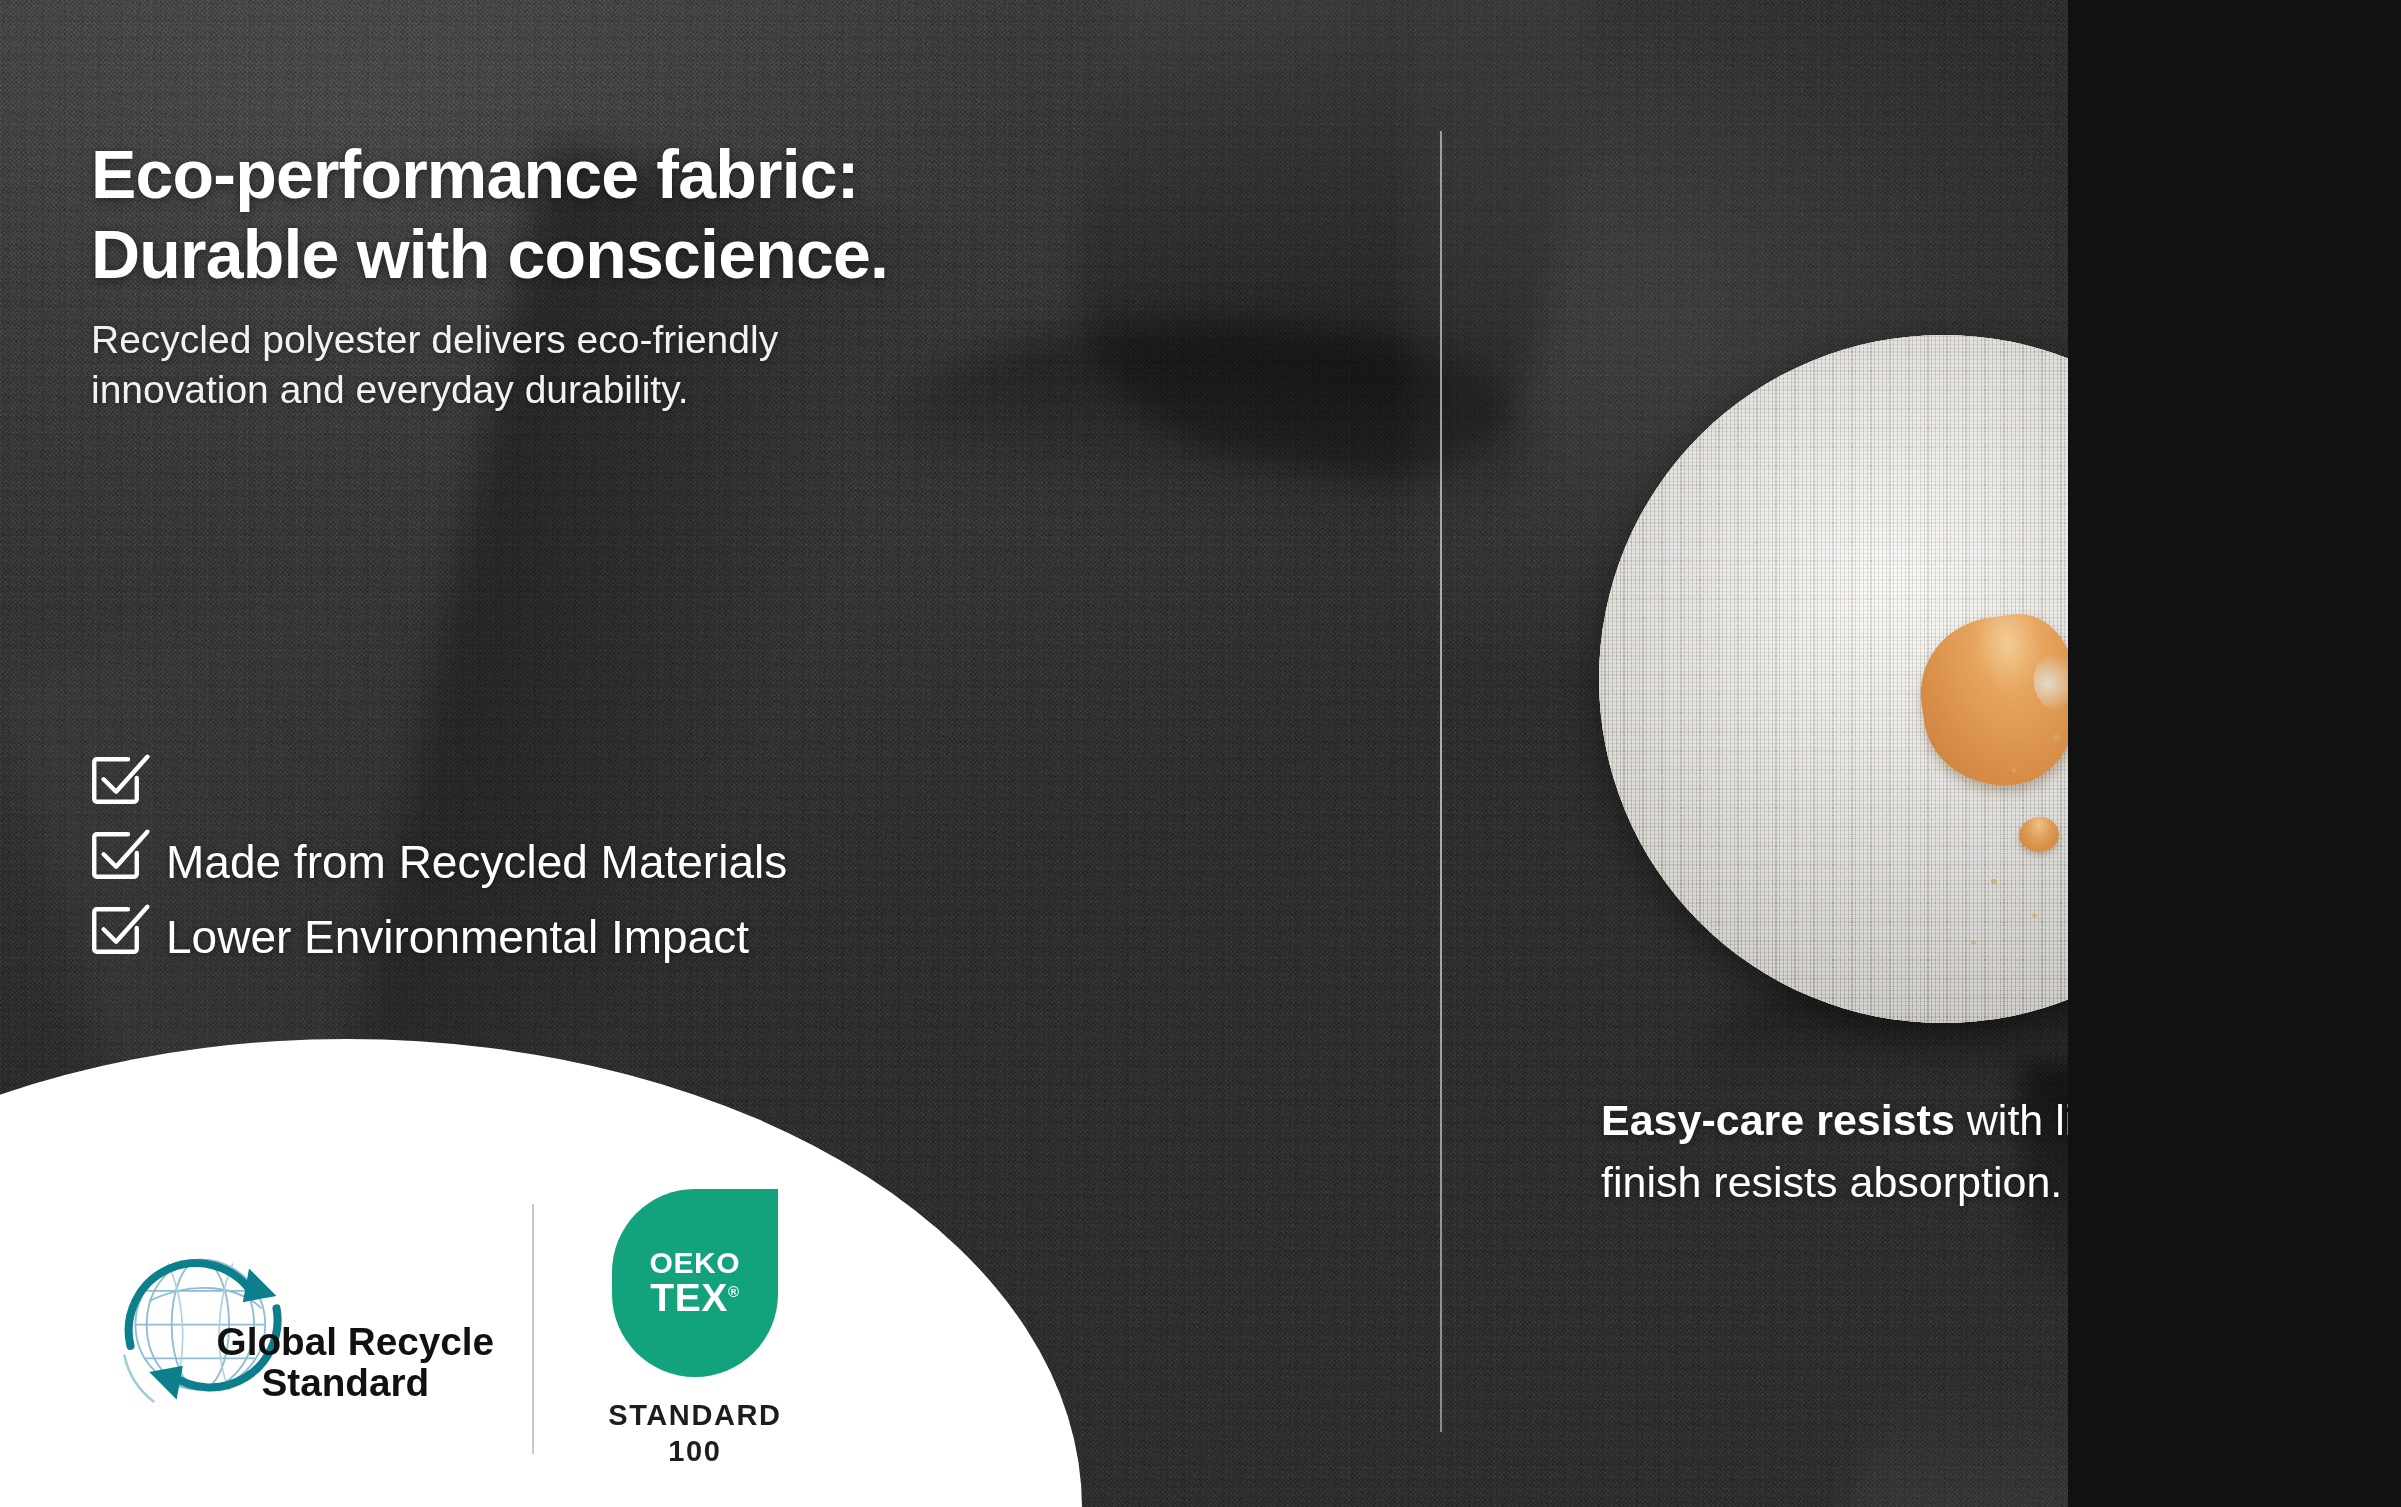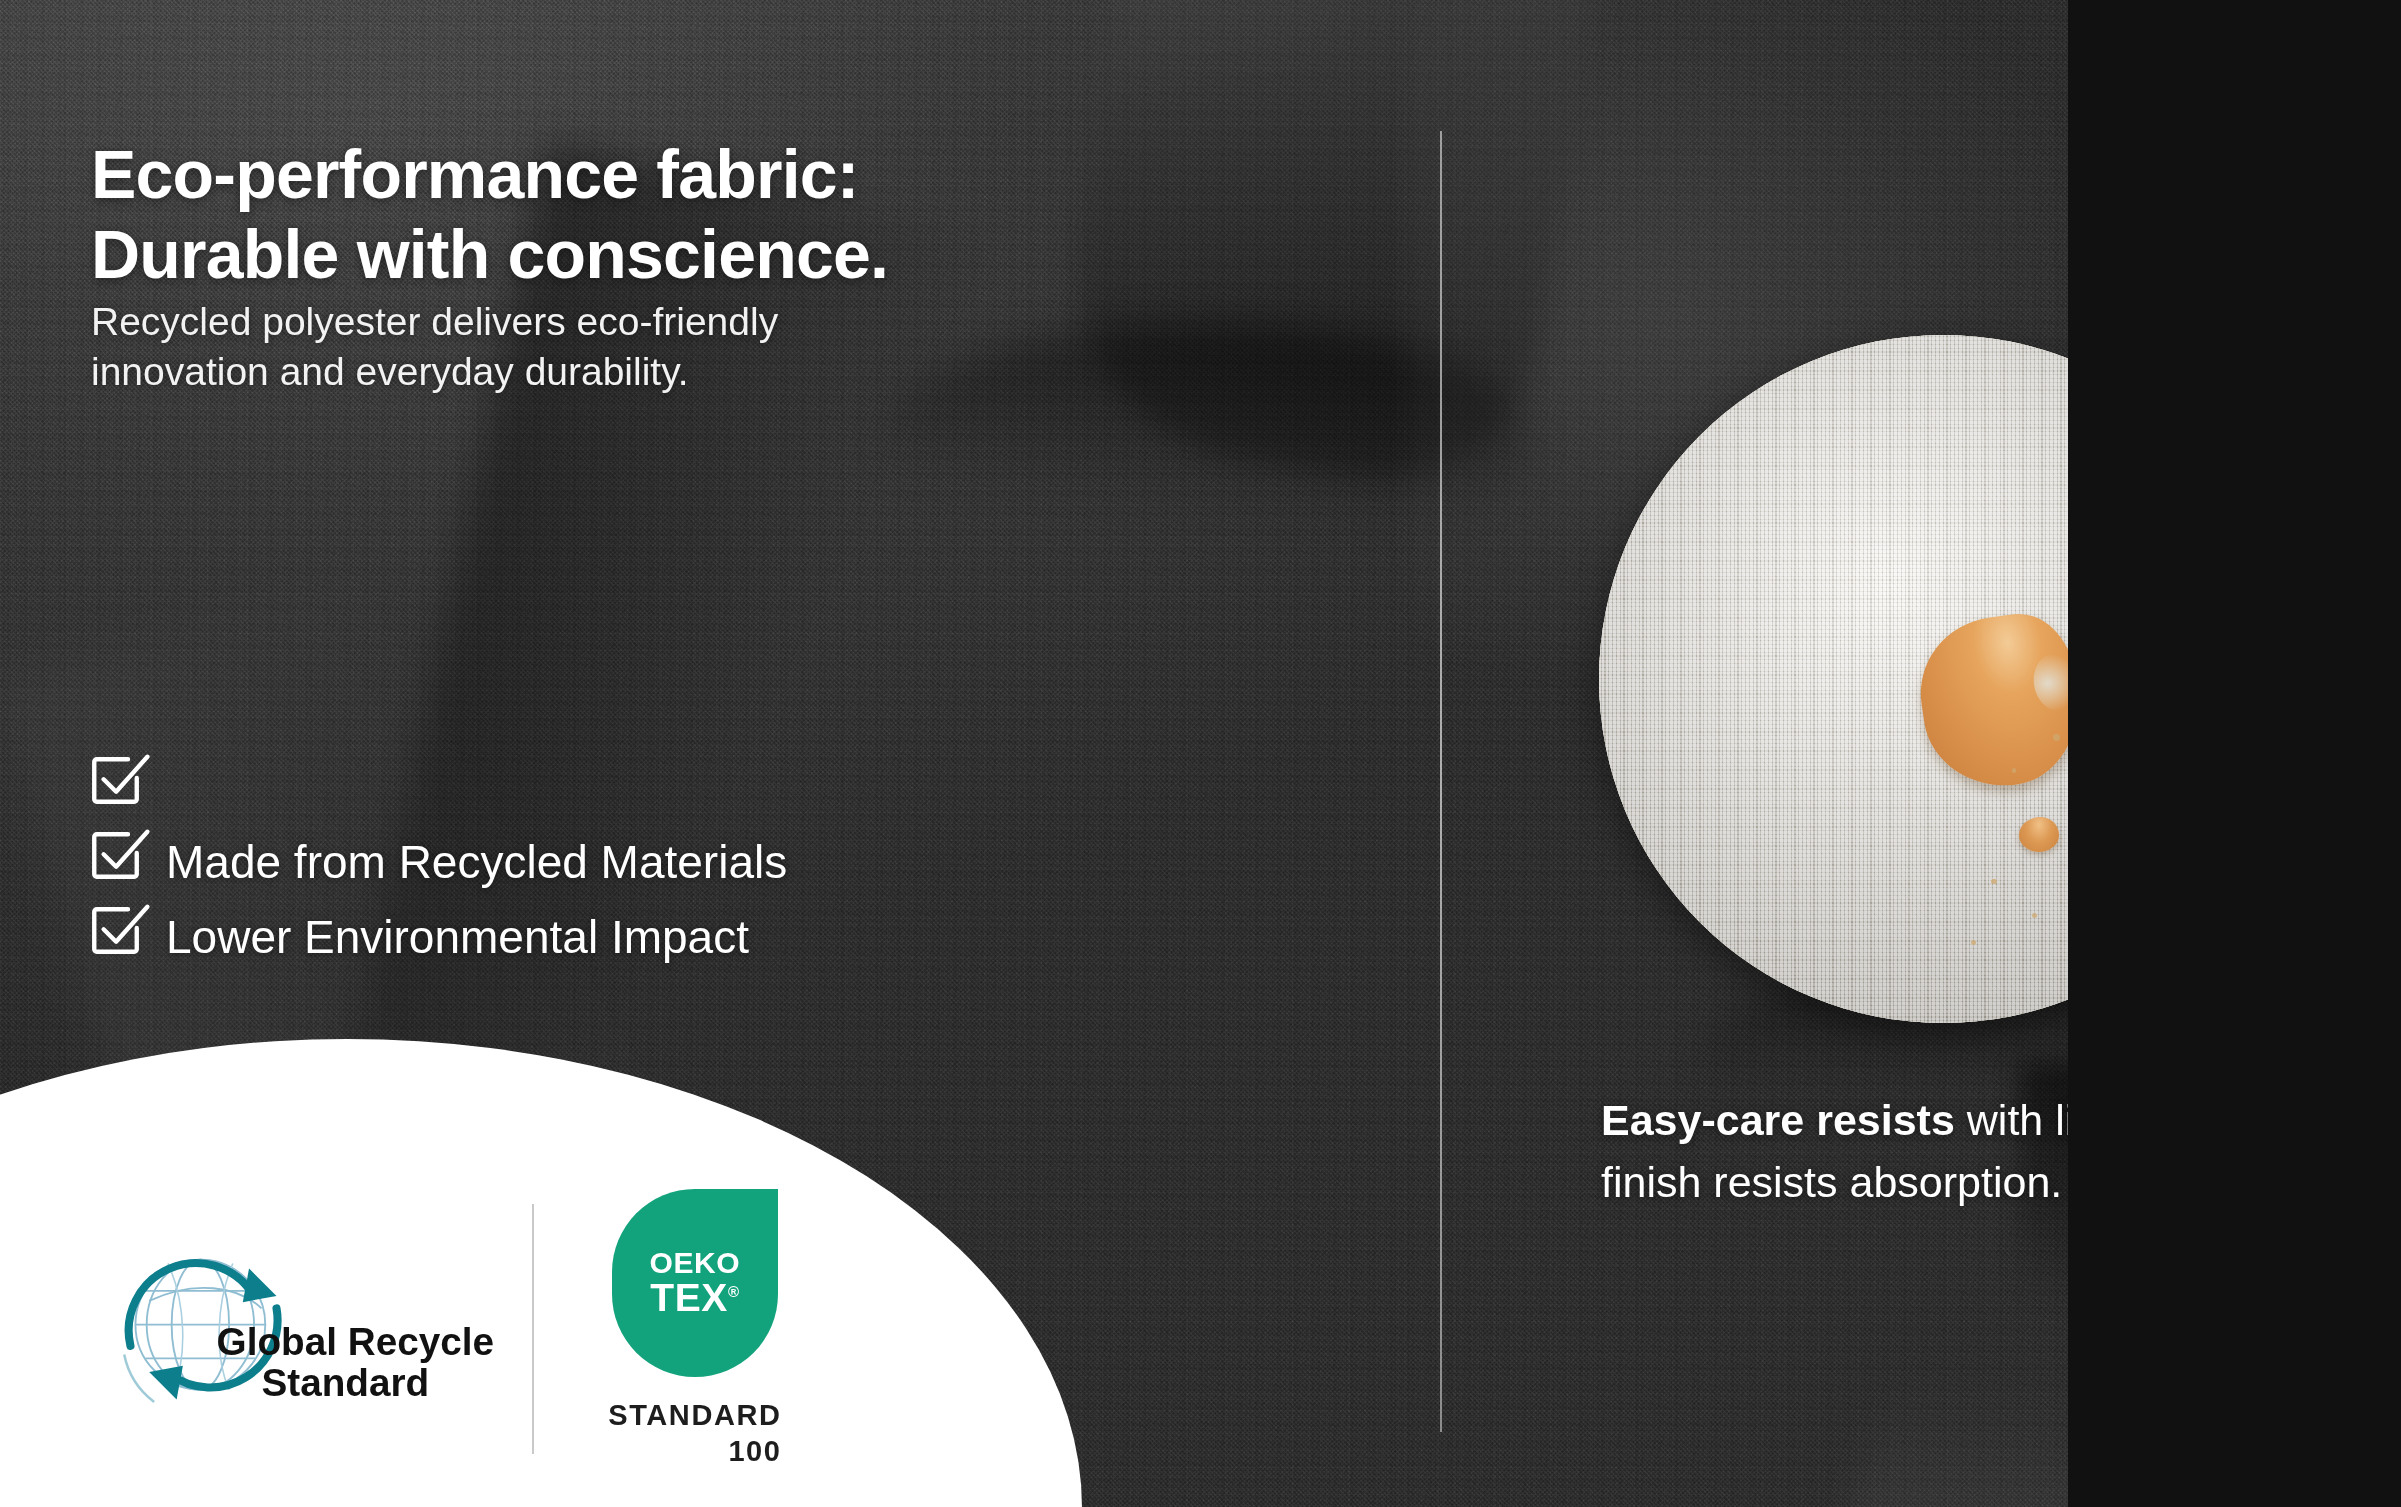--- a/index.html
+++ b/index.html
@@ -124,21 +124,21 @@
   .headline{
     color:#fff;
     font-size:68px;
     font-weight:700;
     line-height:1.18;
     letter-spacing:-0.8px;
     text-shadow:0 1.9px 10px rgba(0,0,0,.48);
   }
   .headline .l2{ display:block; }
   .subhead{
-    margin-top:3px;
+    margin-top:21px;
     color:#f2f2f2;
     font-size:39px;
     font-weight:400;
     line-height:1.28;
     text-shadow:0 1.3px 7.5px rgba(0,0,0,.50);
   }
   .subhead .l2{ display:block; }
 
   
   .checklist{ position:absolute; left:93px; top:762px; }
@@ -208,21 +208,21 @@
   .oeko-l1{ font-size:30px; font-weight:700; letter-spacing:0.6px; line-height:1.02; }
   .oeko-l2{ font-size:39px; font-weight:700; letter-spacing:0.6px; line-height:1.02; position:relative; }
   .oeko-reg{ font-size:15px; vertical-align:super; font-weight:700; }
   .oeko-std{
     margin-top:21px;
     color:#1d1d1d;
     font-size:29px; font-weight:700;
     letter-spacing:1.6px; line-height:1.24;
     text-align:center;
   }
-  .oeko-num{ display:block;text-align:right; }
+  .oeko-num{ display:block; }
 
   
   .inset{
     position:absolute;
     left:1599px; top:335px;
     width:688px; height:688px;
     border-radius:50%;
     overflow:hidden;
     background:#ded9cc;
     box-shadow:0 11.3px 38px rgba(0,0,0,.45);

